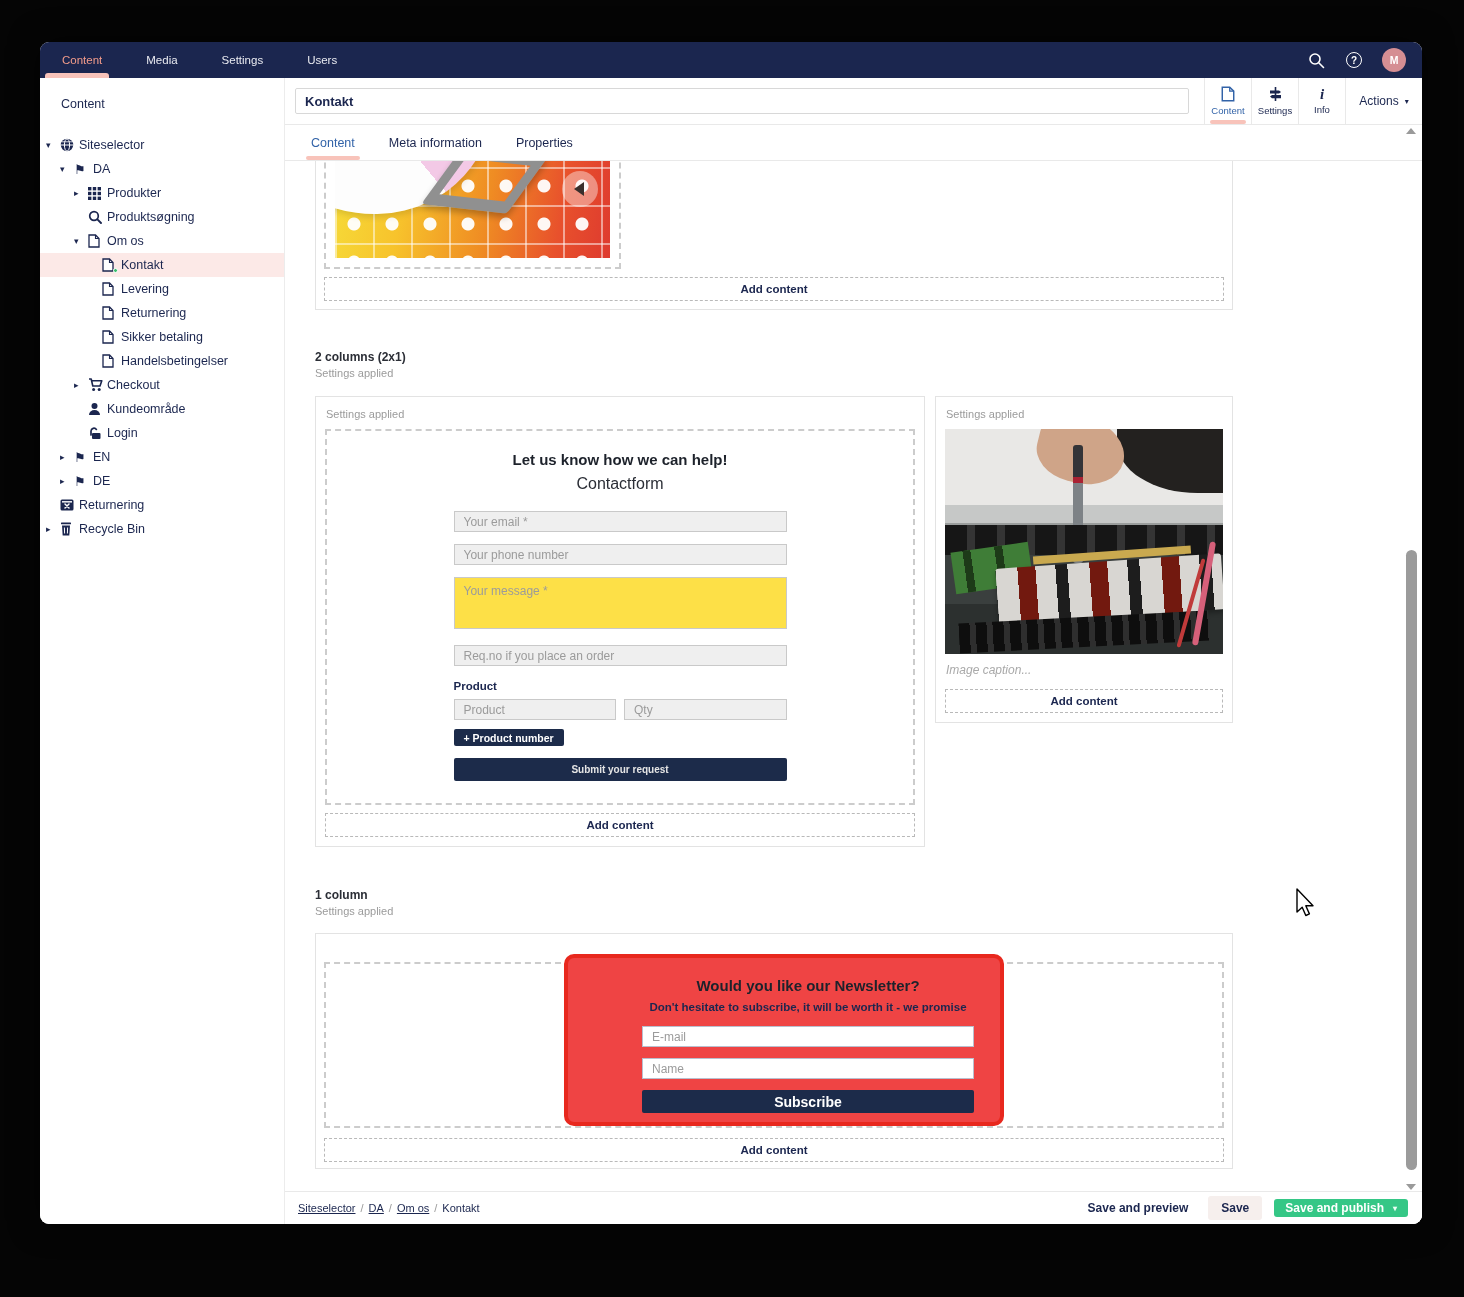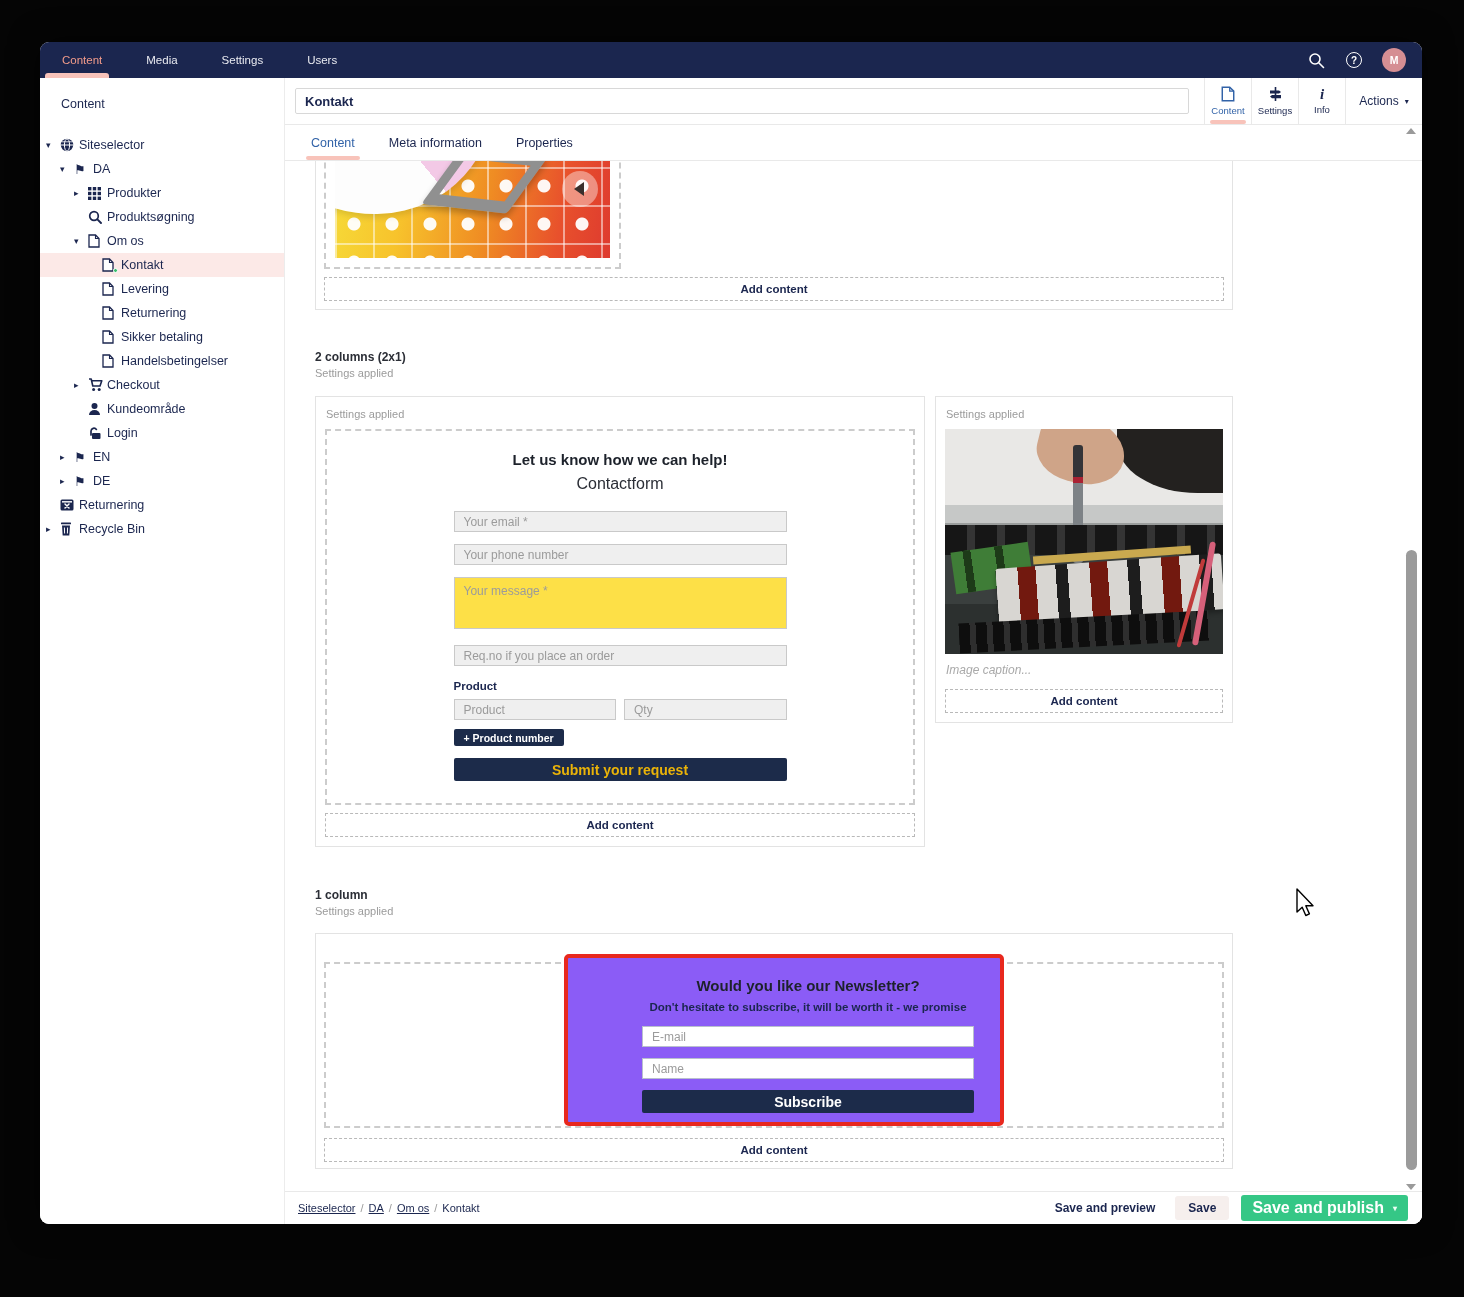--- a/index.html
+++ b/index.html
@@ -124,22 +124,22 @@
     font-family:"Liberation Sans",sans-serif; font-size:12px; color:#444; padding:0 9px; outline:none; }
   .ginput::placeholder, .gtext::placeholder, .winput::placeholder { color:#9b9b9b; opacity:1; }
   .gtext { width:100%; height:52px; background:#fde047; border:1px solid #c9c9c9; resize:none;
     font-family:"Liberation Sans",sans-serif; font-size:12px; color:#444; padding:6px 9px; outline:none; }
   .mt12 { margin-top:12px; }
   .prod-label { font-size:11.5px; font-weight:700; color:#1b264f; margin:14px 0 7px; }
   .prod-row { display:flex; gap:8px; }
   .navy-sm-btn { margin-top:9px; height:17px; padding:0 10px; background:#1c2b4a; color:#fff;
     border:none; border-radius:2px; font-family:"Liberation Sans",sans-serif; font-size:10.5px;
     font-weight:700; display:inline-flex; align-items:center; cursor:pointer; }
-  .submit-btn { margin-top:12px; width:100%; height:23px; background:#1c2b4a; color:#eab308; border:none;
-    border-radius:2px; font-family:"Liberation Sans",sans-serif; font-size:14px; font-weight:700; cursor:pointer; }
+  .submit-btn { margin-top:12px; width:100%; height:23px; background:#1c2b4a; color:#e5e5e5; border:none;
+    border-radius:2px; font-family:"Liberation Sans",sans-serif; font-size:10px; font-weight:700; cursor:pointer; }
 
   .photo2 { width:278px; height:225px; position:relative; overflow:hidden;
     background:linear-gradient(to bottom,#e9e8e6 0 34%,#c6c8c7 34% 42%,#9a9d9c 42% 47%,
       #585d5b 47% 53%,#3a3f3e 53% 78%,#2c302f 78% 100%); }
   .p2-dark { position:absolute; right:-24px; top:-18px; width:130px; height:82px; background:#23211f;
     border-radius:0 0 0 62%; }
   .p2-hand { position:absolute; left:92px; top:-12px; width:88px; height:66px; background:#cfa488;
     border-radius:42% 58% 52% 48%; transform:rotate(14deg); }
   .p2-driver { position:absolute; left:128px; top:16px; width:10px; height:118px;
     background:linear-gradient(#343438 0 32px,#a23 32px 38px,#7d8286 38px 100%); border-radius:3px; }
@@ -158,22 +158,22 @@
   .p2-wire { position:absolute; right:16px; top:112px; width:6px; height:105px; background:#d6607a;
     transform:rotate(10deg); border-radius:3px; }
   .p2-wire2 { position:absolute; right:30px; top:128px; width:4px; height:92px; background:#c03a3a;
     transform:rotate(16deg); border-radius:2px; }
   .caption { font-style:italic; font-size:12px; color:#a9a9a9; margin:9px 0 12px 1px; }
 
   
   .sec3-wrap { margin-top:41px; }
   .sec3 { margin-top:16px; border:1px solid #e3e3e3; padding:28px 8px 6px; }
   .dash3 { border:2px dashed #cccccc; height:166px; position:relative; }
-  .redbox { position:absolute; left:238px; top:-10px; width:440px; height:172px; background:#8b5cf6;
-    border:4px solid #e8281e; border-radius:5px; text-align:center; padding-top:19px;padding-left:48px; }
+  .redbox { position:absolute; left:238px; top:-10px; width:440px; height:172px; background:#ef4444;
+    border:4px solid #e8281e; border-radius:10px; text-align:center; padding-top:19px;padding-left:48px; }
   .nl-h { font-size:15px; font-weight:700; color:#1d222b; }
   .nl-sub { font-size:11.5px; font-weight:700; color:#1b264f; margin-top:7px; margin-bottom:13px; }
   .winput { display:block; width:332px; height:21px; margin:0 auto 11px; background:#fff;
     border:1px solid #b9bfce; font-family:"Liberation Sans",sans-serif; font-size:12px; color:#444;
     padding:0 9px; outline:none; }
   .subscribe-btn { width:332px; height:23px; background:#1c2b4a; color:#fff; border:none; border-radius:2px;
     font-family:"Liberation Sans",sans-serif; font-size:14px; font-weight:700; cursor:pointer; }
   .mt10 { margin-top:10px; }
 
   
@@ -190,22 +190,22 @@
     align-items:center; padding:0 14px 0 13px; position:relative; z-index:2; }
   .bc { display:flex; align-items:center; font-size:11px; color:#1b264f; gap:5px; }
   .bc-link { text-decoration:underline; cursor:pointer; }
   .bc-sep { color:#9a9a9a; }
   .bc-sep::before { content:"/"; }
   .footer-right { margin-left:auto; display:flex; align-items:center; }
   .save-preview { font-size:12px; color:#1b264f; margin-right:20px; cursor:pointer;font-weight:bold; }
   .save-btn { background:#f6efed; color:#1b264f; border:none; border-radius:3px; height:24px;
     padding:0 13px; font-family:"Liberation Sans",sans-serif; font-size:12px; font-weight:700;
     cursor:pointer; margin-right:12px; }
-  .publish-btn { background:#35c786; color:#fff; border:none; border-radius:3px; height:26px;
-    padding:0 11px; font-family:"Liberation Sans",sans-serif; font-size:16px; font-weight:700;
+  .publish-btn { background:#35c786; color:#fff; border:none; border-radius:3px; height:18px;
+    padding:0 11px; font-family:"Liberation Sans",sans-serif; font-size:12px; font-weight:700;
     cursor:pointer; display:flex; align-items:center; gap:9px; }
   .publish-btn::after { content:"▾"; font-size:8px; color:#eafff4; }
 
   
   .cursor { position:absolute; left:1296px; top:888px; z-index:50; pointer-events:none; }
 </style>
 </head>
 <body>
 
 <div class="window">

